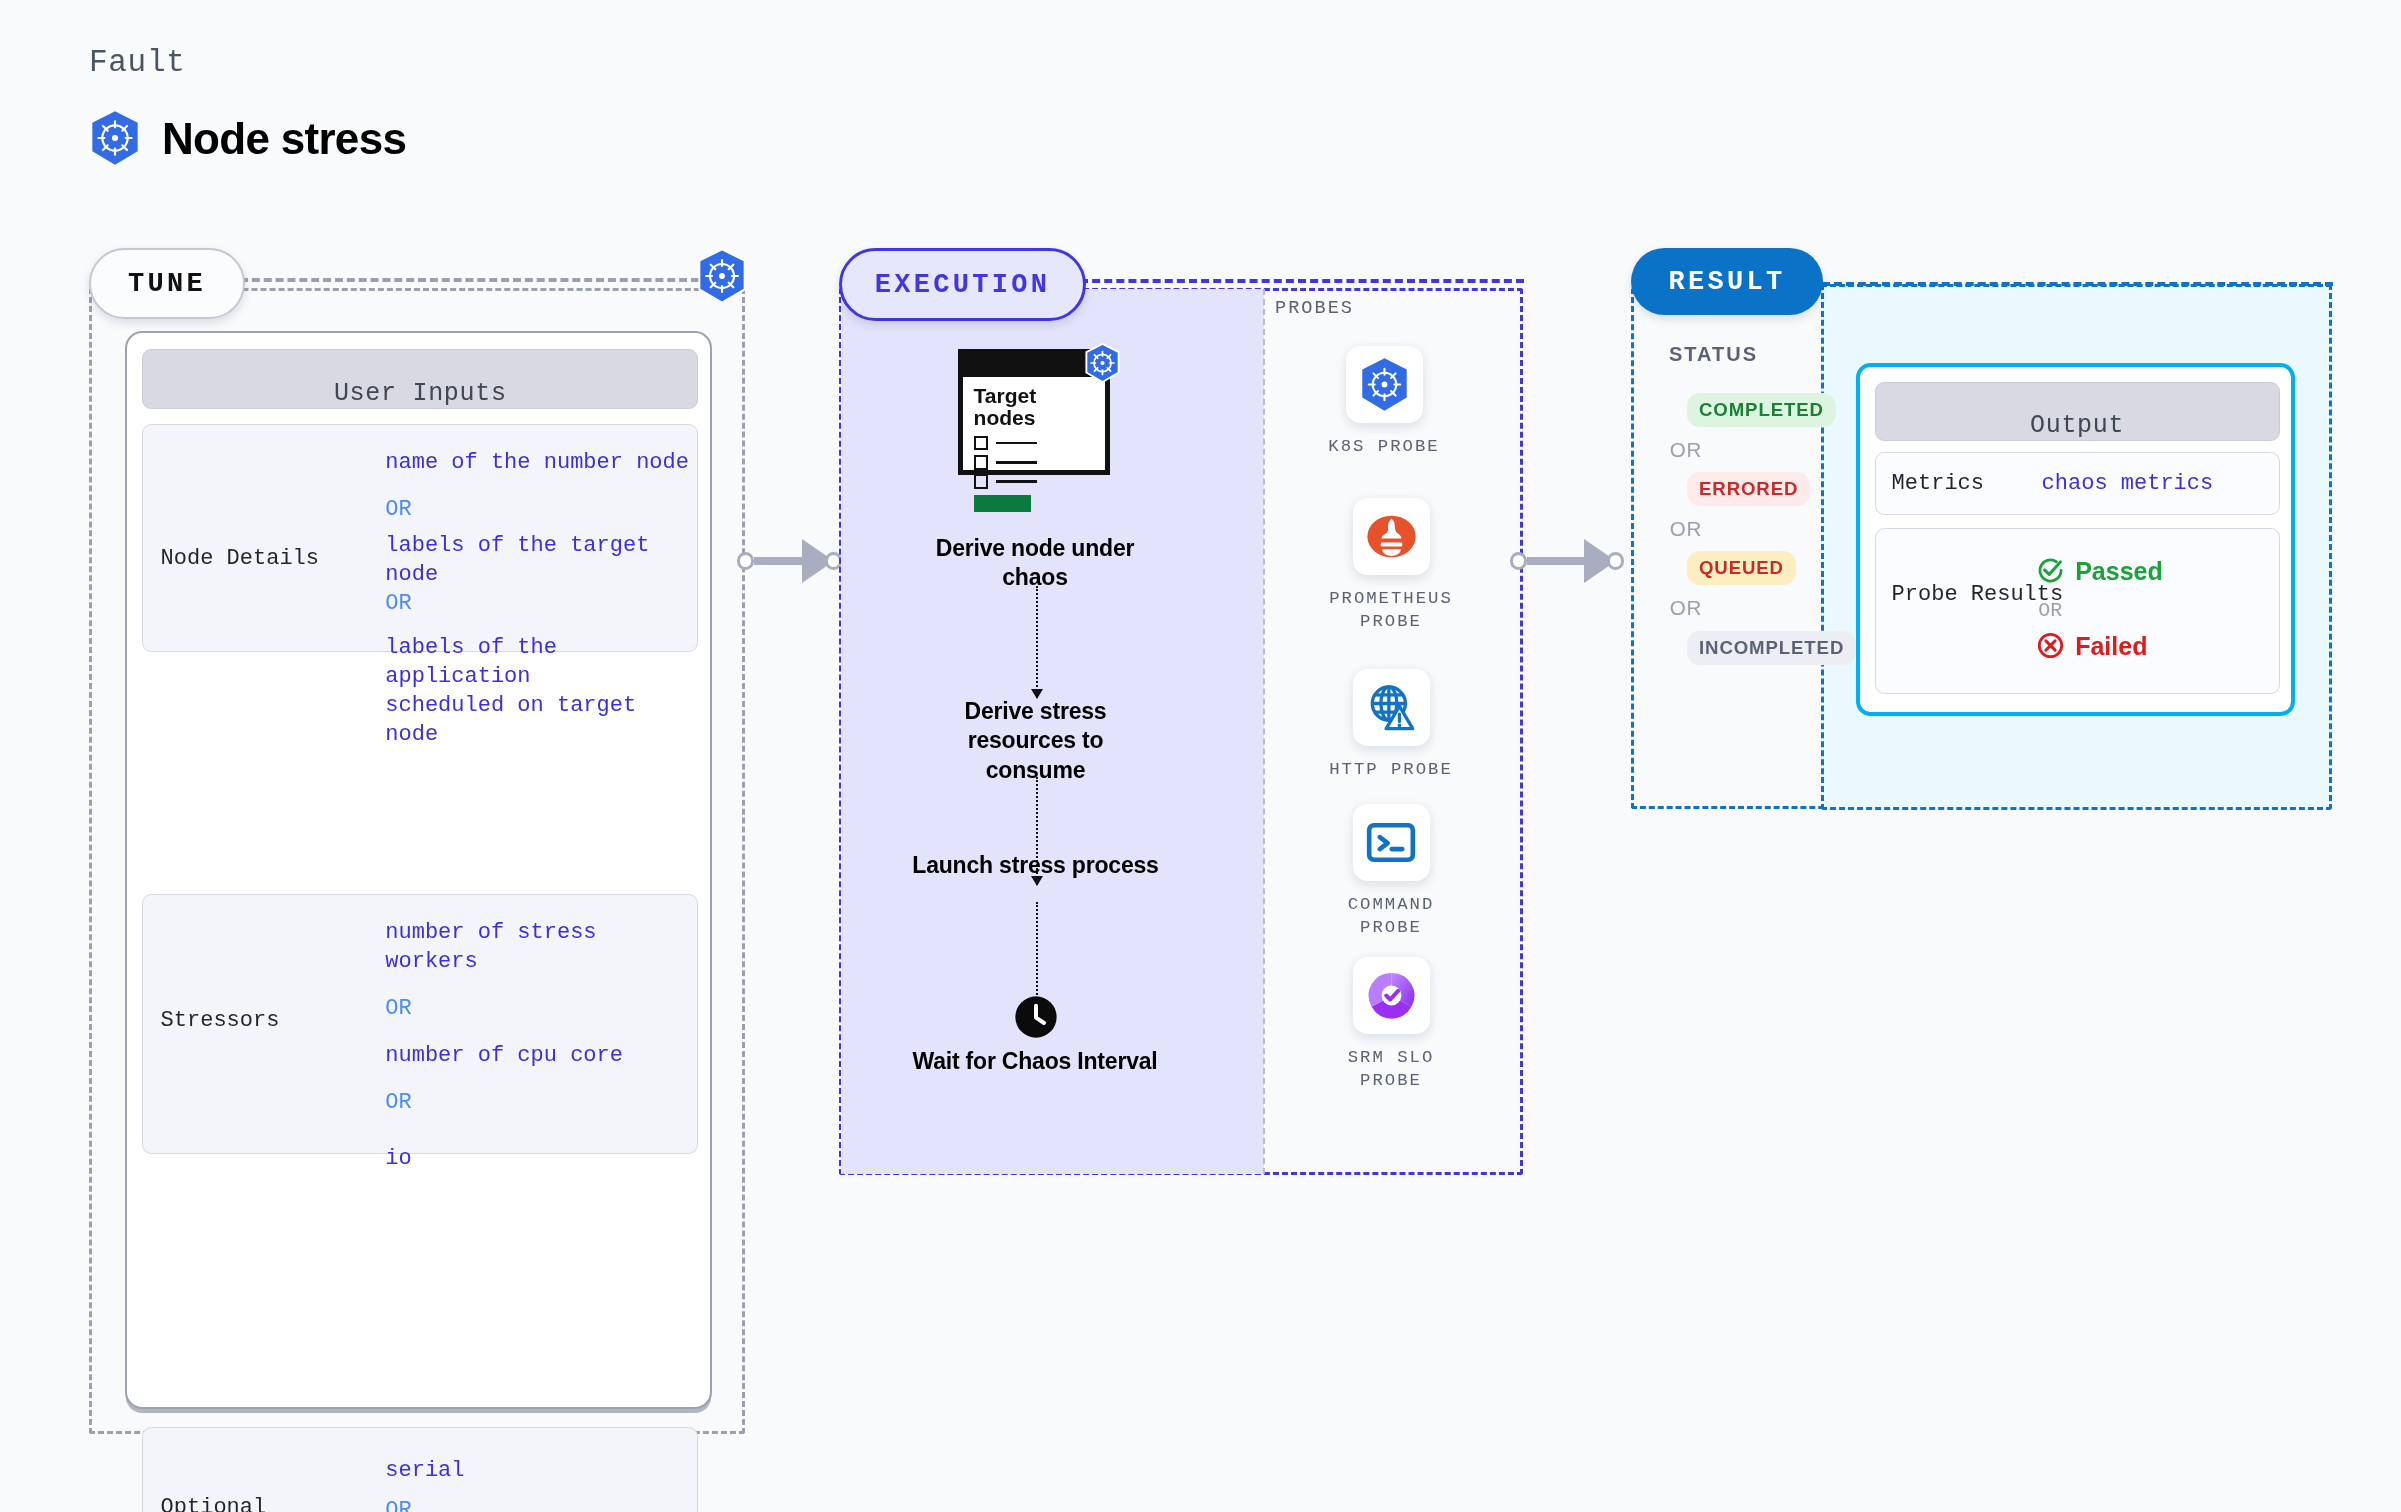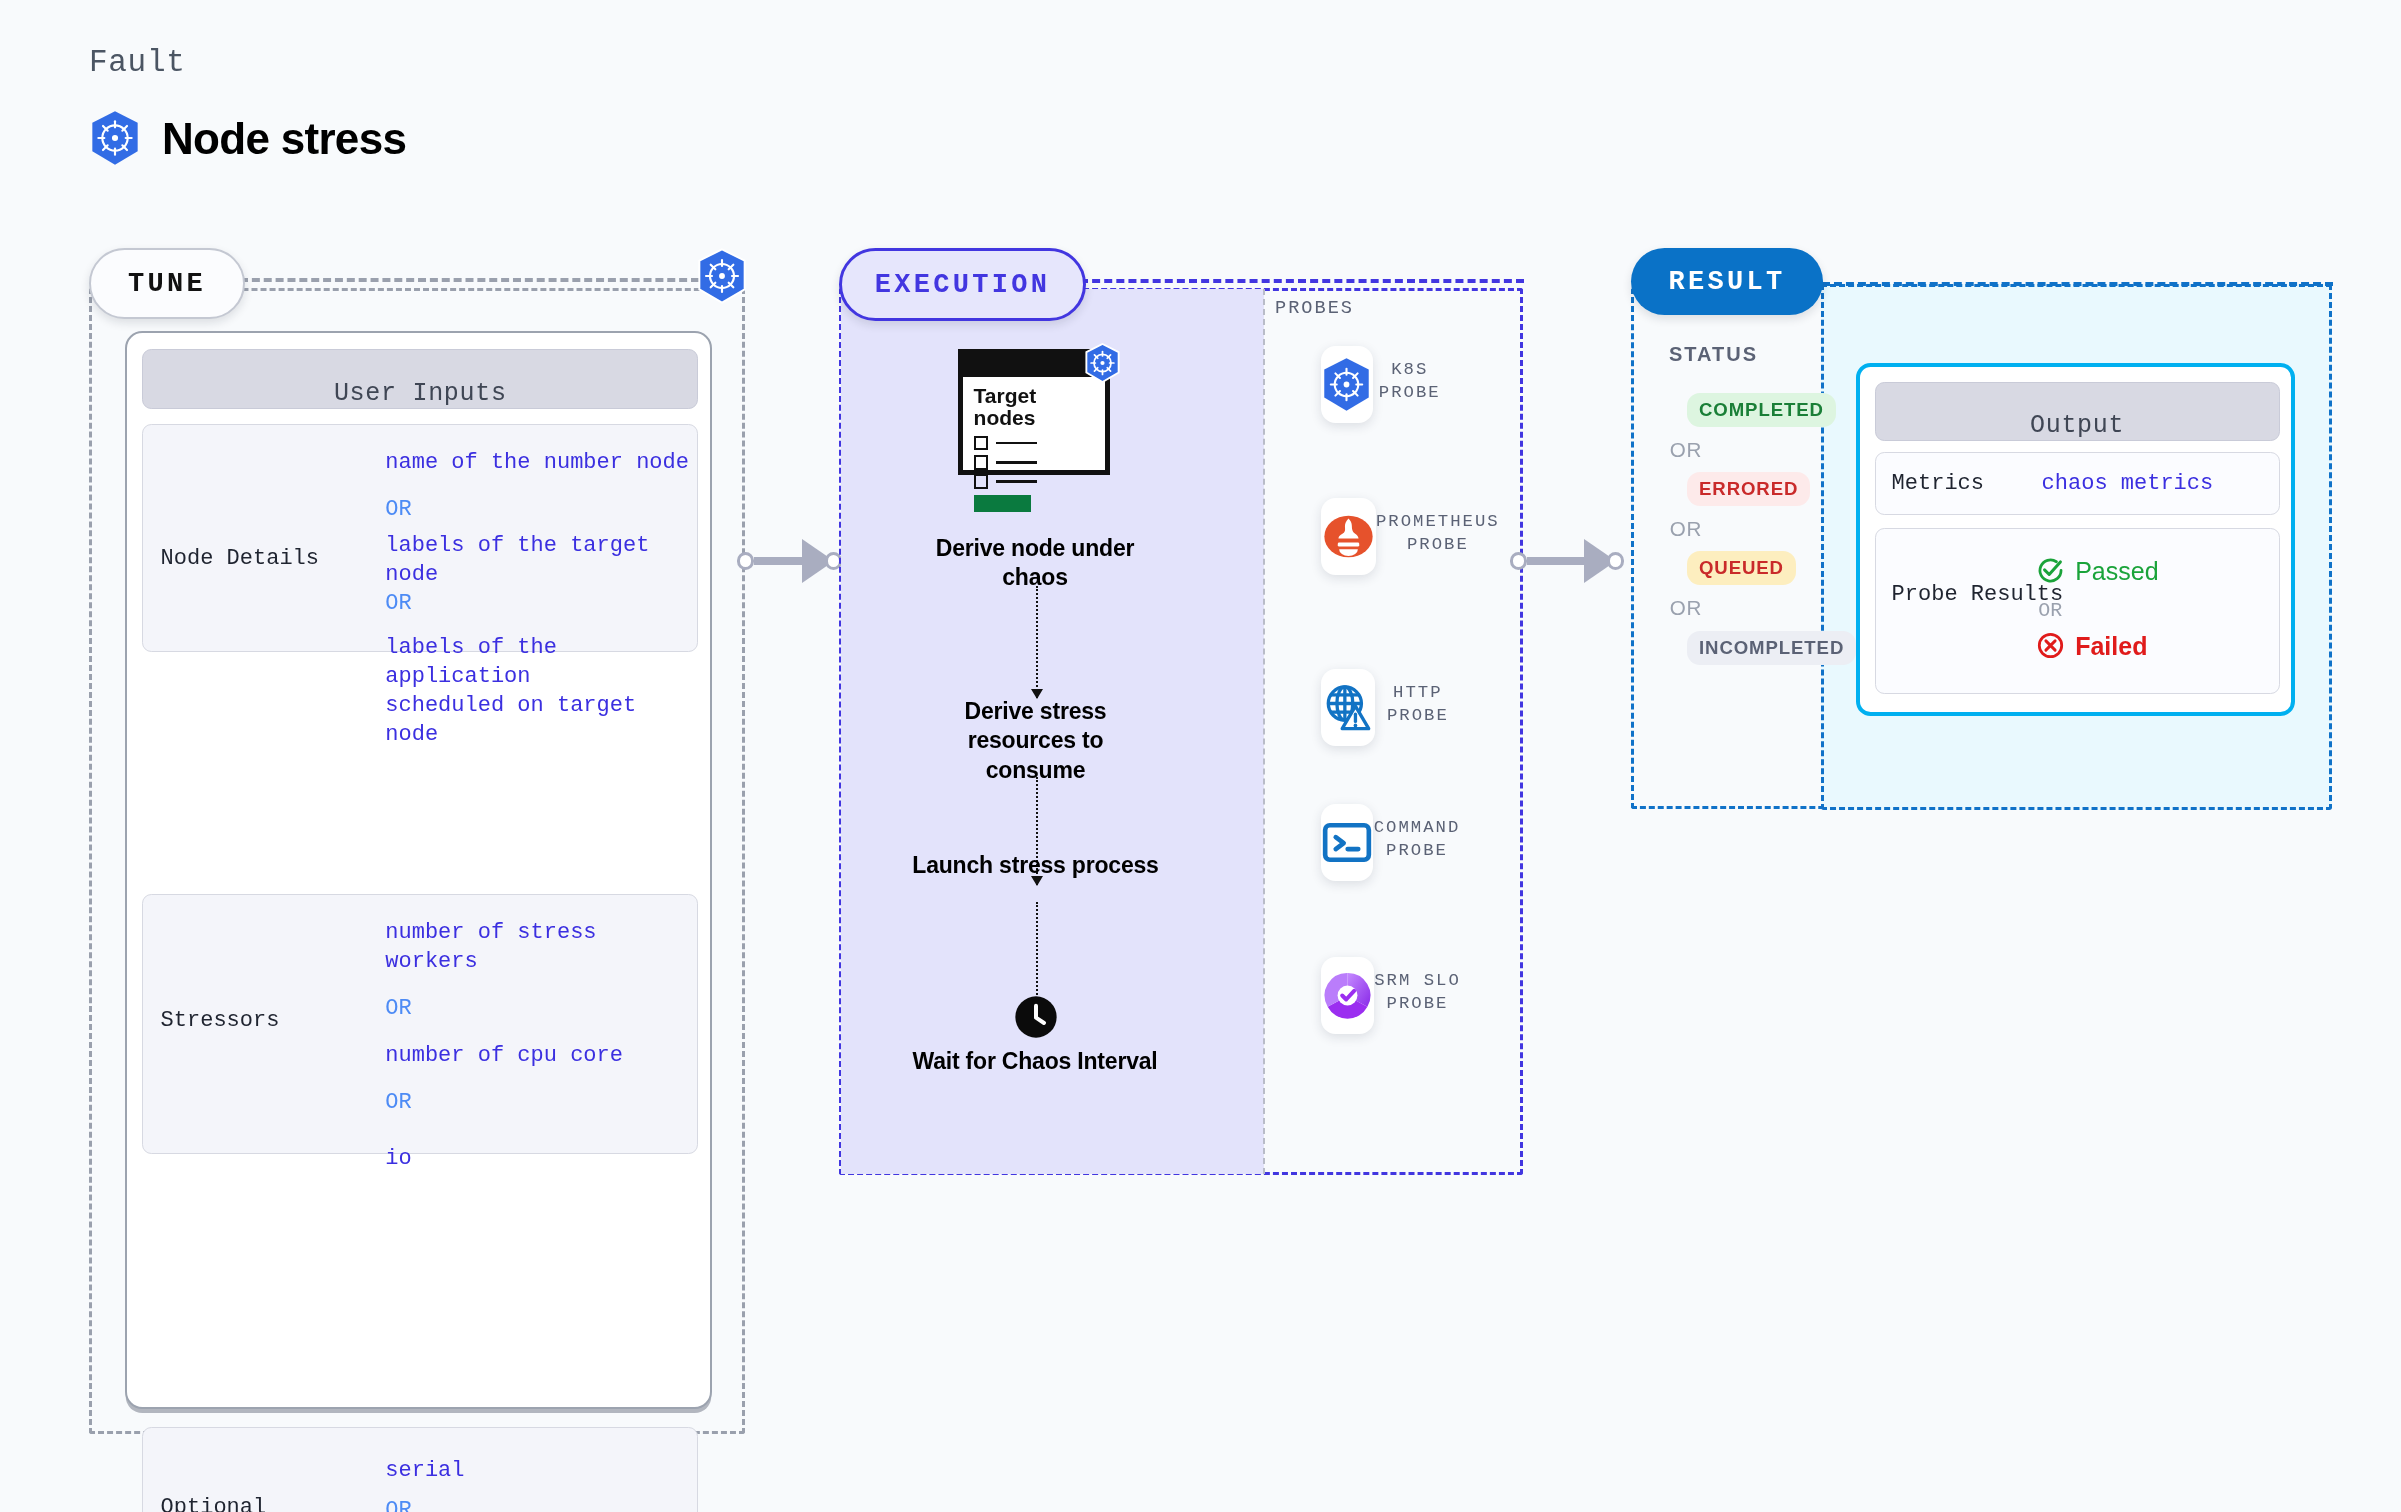--- a/index.html
+++ b/index.html
@@ -83,21 +83,21 @@
   .probe-tile{
     width:77px;height:77px;background:#fff;border-radius:14.6px;
     box-shadow:0 3.3px 10.6px rgba(30,41,59,.13);
     display:flex;align-items:center;justify-content:center;
   }
   .probe-cap{
     margin-top:12px;text-align:center;
     font-family:"Liberation Mono",monospace;
     font-size:17.3px;color:#5b6275;letter-spacing:2px;line-height:1.35;
   }
-  .probe-item{display:flex;flex-direction:row;align-items:flex-start;position:absolute;}
+  .probe-item{display:flex;flex-direction:column;align-items:center;position:absolute;}
 
   
   .status-badge{
     display:inline-flex;align-items:center;
     padding:6px 12px;border-radius:13px;
     font-size:18.6px;font-weight:bold;letter-spacing:0.9px;margin-left:20px;
   }
   .status-or{
     font-size:20.6px;color:#9aa1ae;letter-spacing:0.7px;margin:10.6px 0 10.6px 2.7px;
   }
@@ -405,21 +405,21 @@
   <div class="param-box" style="position:absolute;left:14.6px;top:161px;width:405px;height:166px;background:#fbfcff;">
     <span class="param-key" style="position:absolute;left:16px;top:52px;white-space:pre-line;line-height:1.3;">Probe Results</span>
     <div style="position:absolute;left:160px;top:27px;">
       <div style="display:flex;align-items:center;gap:10.6px;">
         <span>
           <svg width="29" height="29" viewBox="0 0 44 44">
             <path d="M38 22 A16 16 0 1 1 31 8.7" fill="none" stroke="#1aa33a" stroke-width="4.2" stroke-linecap="round"></path>
             <path d="M13 21 L20 28 L37 9" fill="none" stroke="#1aa33a" stroke-width="4.6" stroke-linecap="round" stroke-linejoin="round"></path>
           </svg>
         </span>
-        <span style="font-size:25px;font-weight:normal;color:#1aa33a;">Passed</span>
+        <span style="font-size:25px;font-weight:bold;color:#1aa33a;">Passed</span>
       </div>
       <div style="font-family:'Liberation Mono',monospace;font-size:20px;color:#9aa1ae;margin:12px 0 9.3px 2.7px;">OR</div>
       <div style="display:flex;align-items:center;gap:10.6px;">
         <span>
           <svg width="29" height="29" viewBox="0 0 44 44">
             <circle cx="22" cy="22" r="17" fill="none" stroke="#e01b1b" stroke-width="4.2"></circle>
             <path d="M15 15 L29 29 M29 15 L15 29" stroke="#e01b1b" stroke-width="4.4" stroke-linecap="round"></path>
           </svg>
         </span>
         <span style="font-size:25px;font-weight:bold;color:#e01b1b;">Failed</span>

